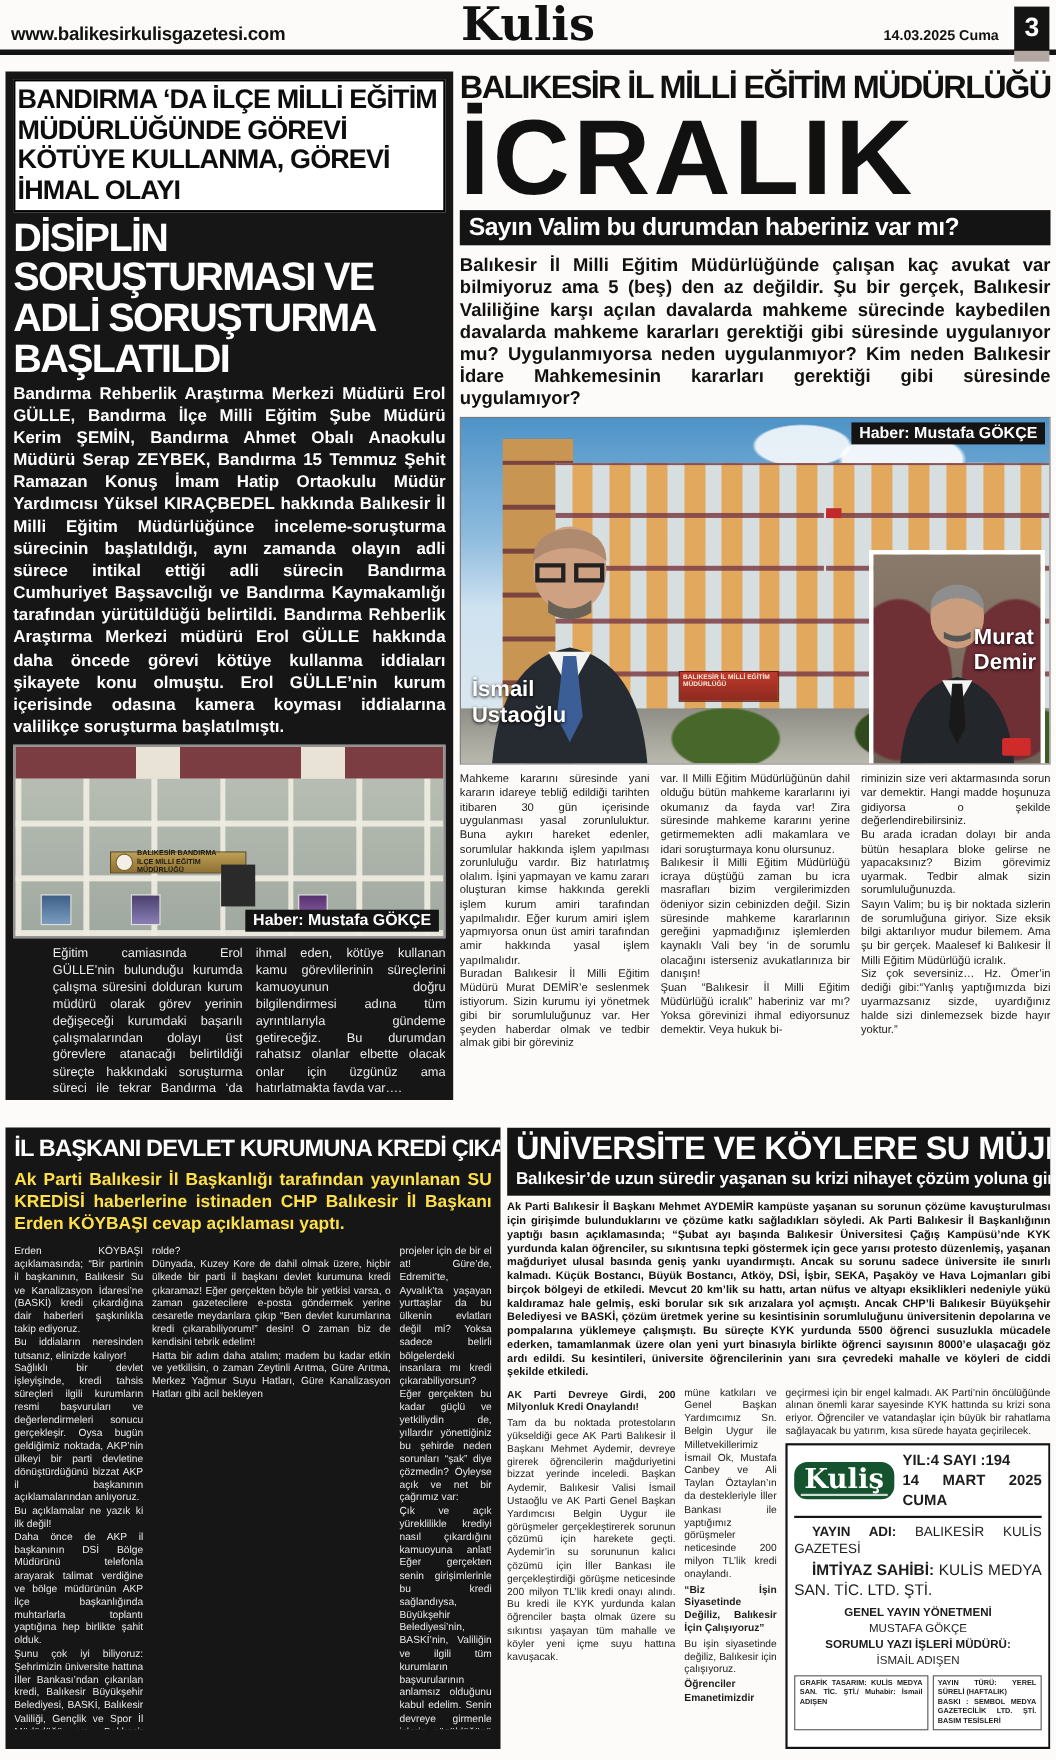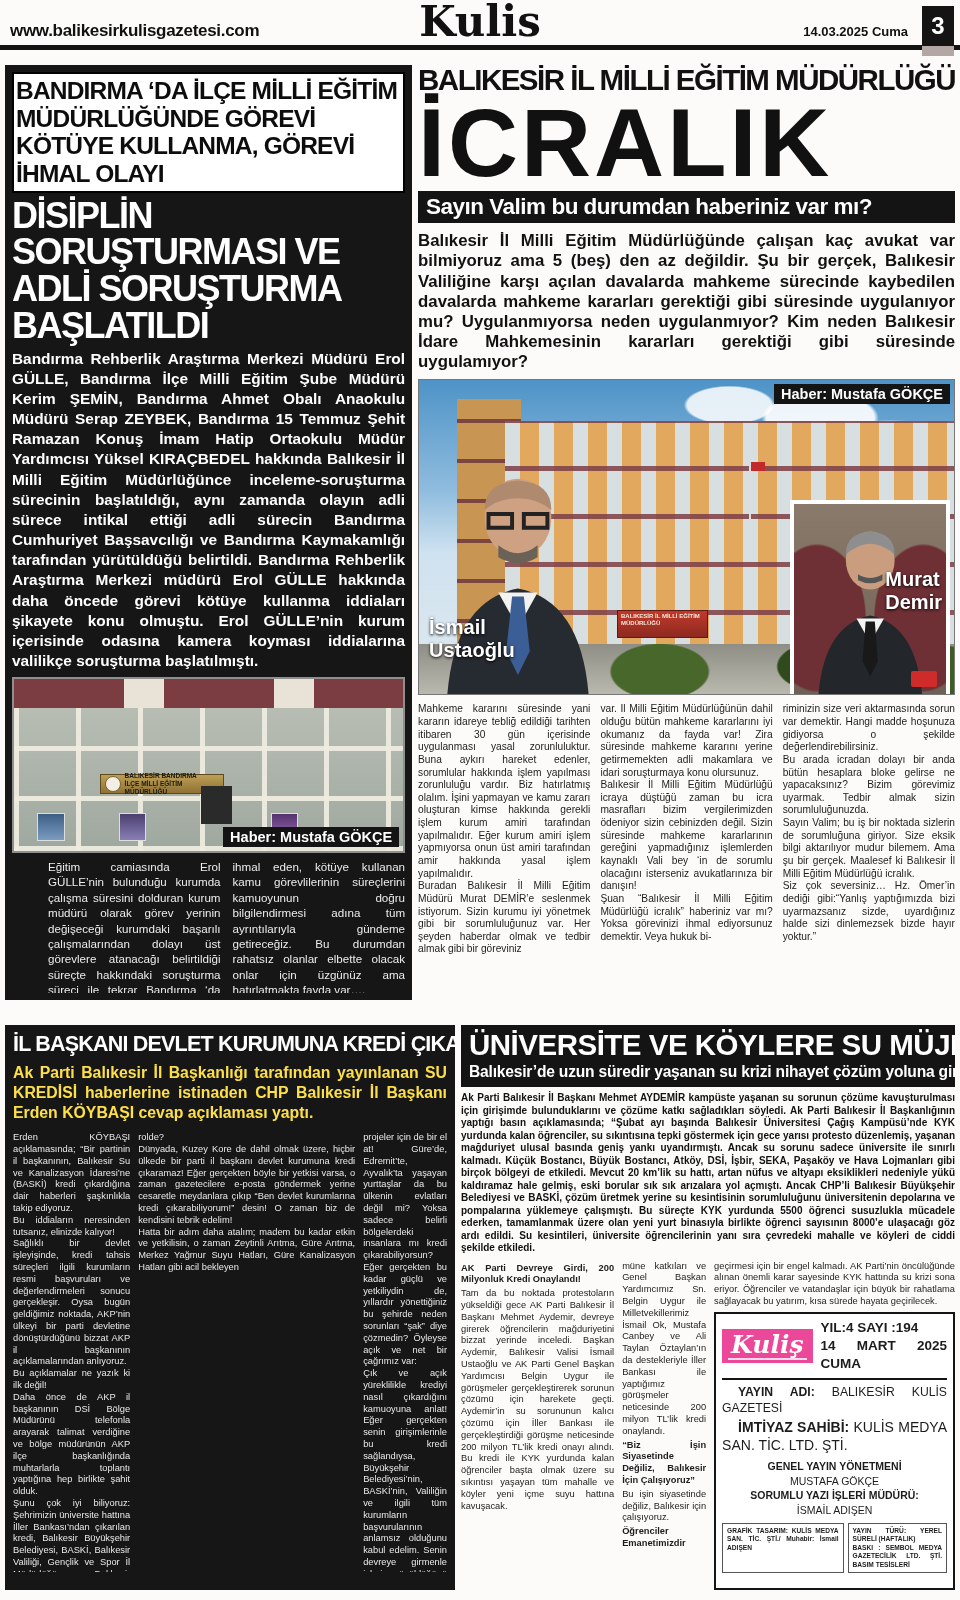--- a/index.html
+++ b/index.html
@@ -133,21 +133,21 @@
   .label-aydemir { position:absolute; left:7px; bottom:28px; color:#fff; font-weight:bold; font-size:14px; line-height:1.15; text-shadow:0 1px 3px #000; }
   .br-cols { display:flex; gap:8px; margin-top:6px; font-size:9.3px; line-height:1.27; text-align:justify; color:#1c1c1c; flex:1; overflow:hidden; }
   .br-col1 { width:31%; }
   .br-col2 { width:17%; }
   .br-col3 { flex:1; display:flex; flex-direction:column; }
   .br-colhead { font-weight:bold; margin:2px 0; }
 
   
   .mh-box { border:2px solid #141414; background:#fff; margin-top:4px; padding:5px 6px; flex:1; display:flex; flex-direction:column; }
   .mh-top { display:flex; align-items:center; gap:8px; border-bottom:2px solid #141414; padding-bottom:5px; margin-bottom:5px; }
-  .mh-logo { background:#ec4899; color:#fff; font-family:"DejaVu Serif", serif; font-style:italic; font-weight:bold; font-size:25px; line-height:1.0; padding:3px 9px 6px; position:relative; }
+  .mh-logo { background:#14532d; color:#fff; font-family:"DejaVu Serif", serif; font-weight:bold; font-size:25px; line-height:1.0; padding:3px 9px 6px; position:relative;border-radius:12px; }
   .mh-logo::after { content:""; position:absolute; left:6px; right:6px; bottom:3px; height:2px; background:#fff; opacity:.8; }
   .mh-issue { font-weight:bold; font-size:13.5px; line-height:1.35; }
   .mh-line1 { font-size:12.2px; margin-bottom:3px; }
   .mh-line1 b, .mh-line2 b { font-weight:bold;margin-left:16px; }
   .mh-line2 { font-size:14px; margin-bottom:4px; }
   .mh-center { text-align:center; font-size:10.5px; line-height:1.4; margin-bottom:5px; }
   .mh-center .b { font-weight:bold; }
   .mh-smallrow { display:flex; gap:4px; }
   .mh-sbox { border:1px solid #555; padding:3px 4px; font-size:6.6px; line-height:1.3; }
   .mh-sbox.left { width:55%; }

